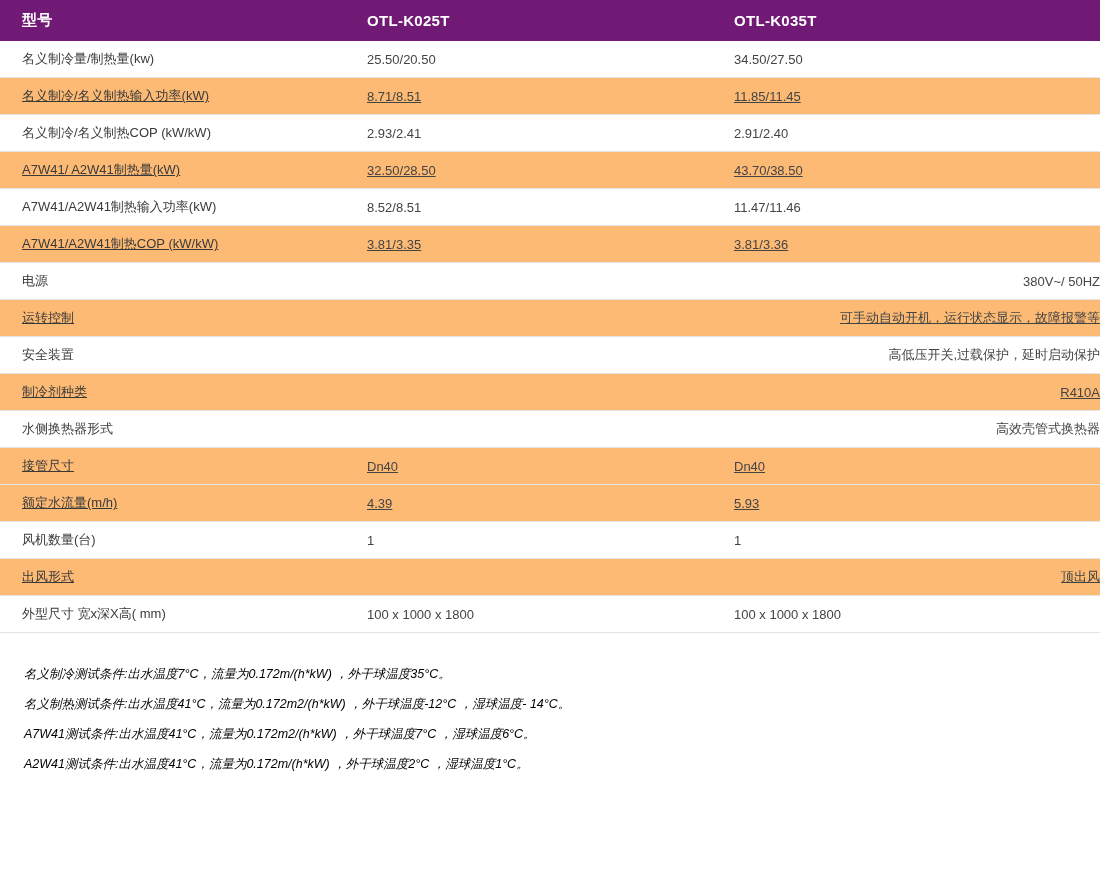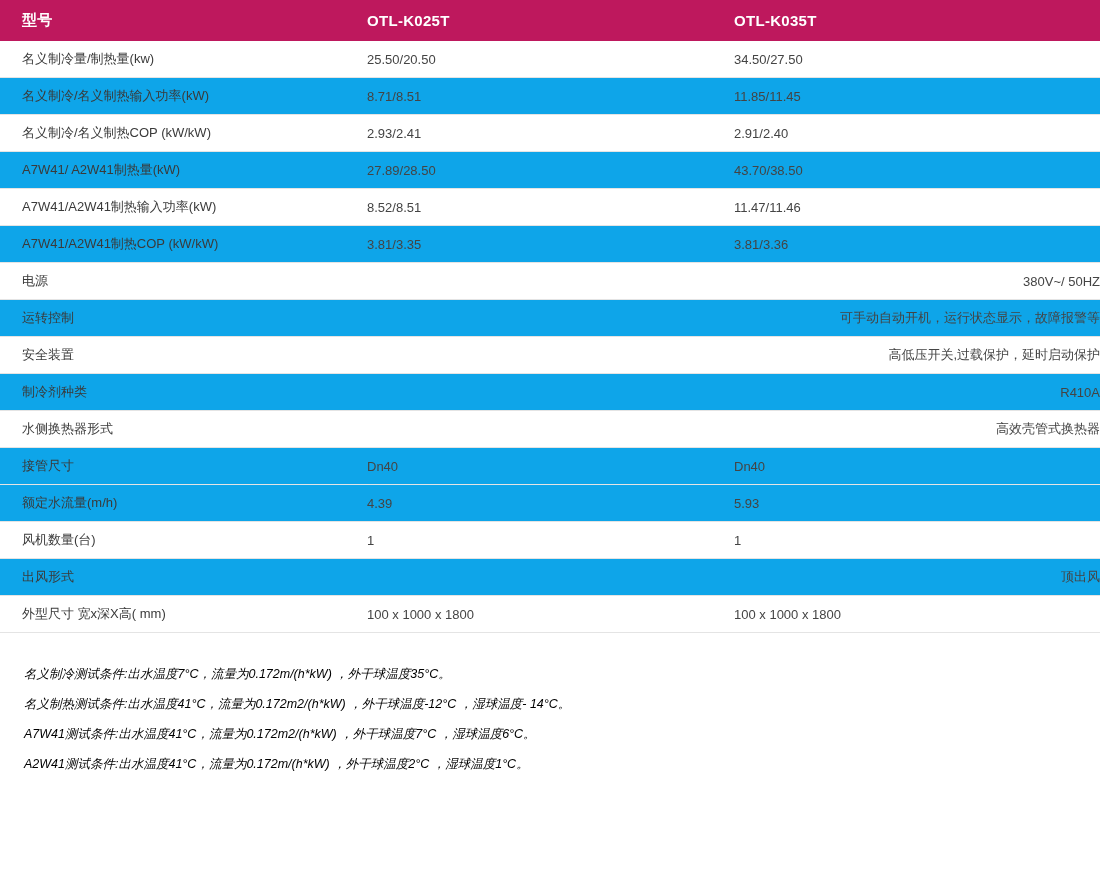--- a/index.html
+++ b/index.html
@@ -17,21 +17,21 @@
   .spec-table {
     width: 1100px;
     border-collapse: collapse;
     table-layout: fixed;
   }
   .spec-table col.c-label { width: 367px; }
   .spec-table col.c-a { width: 367px; }
   .spec-table col.c-b { width: 366px; }
 
   .spec-table thead th {
-    background: #be185d;
+    background: #701a75;
     color: #ffffff;
     font-size: 15px;
     font-weight: bold;
     height: 41px;
     padding: 0 22px;
     text-align: left;
     vertical-align: middle;
     letter-spacing: 0.3px;
   }
   .spec-table thead th.val {
@@ -41,21 +41,22 @@
 
   .spec-table tbody td {
     font-size: 13px;
     height: 36px;
     padding: 0 22px;
     vertical-align: middle;
     border-bottom: 1px solid #e4e4e4;
     color: #3a3a3a;
   }
   .spec-table tbody tr.shaded td {
-    background: #0ea5e9;
+    background: #fdba74;
+    text-decoration: underline;
   }
   .spec-table tbody td.label {
     text-align: left;
   }
   .spec-table tbody td.val {
     text-align: left;
     padding: 0;
     color: #444444;
   }
   .spec-table tbody td.val-span {
@@ -101,21 +102,21 @@
         <td class="val">8.71/8.51</td>
         <td class="val">11.85/11.45</td>
       </tr>
       <tr>
         <td class="label">名义制冷/名义制热COP (kW/kW)</td>
         <td class="val">2.93/2.41</td>
         <td class="val">2.91/2.40</td>
       </tr>
       <tr class="shaded">
         <td class="label">A7W41/ A2W41制热量(kW)</td>
-        <td class="val">27.89/28.50</td>
+        <td class="val">32.50/28.50</td>
         <td class="val">43.70/38.50</td>
       </tr>
       <tr>
         <td class="label">A7W41/A2W41制热输入功率(kW)</td>
         <td class="val">8.52/8.51</td>
         <td class="val">11.47/11.46</td>
       </tr>
       <tr class="shaded">
         <td class="label">A7W41/A2W41制热COP (kW/kW)</td>
         <td class="val">3.81/3.35</td>

